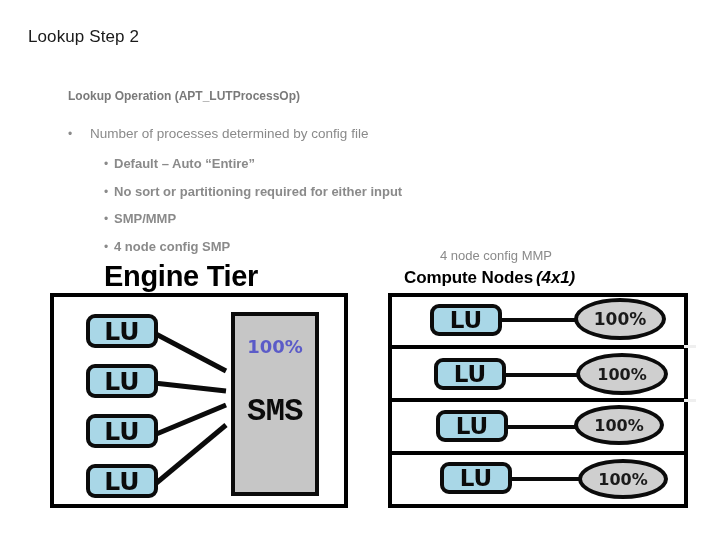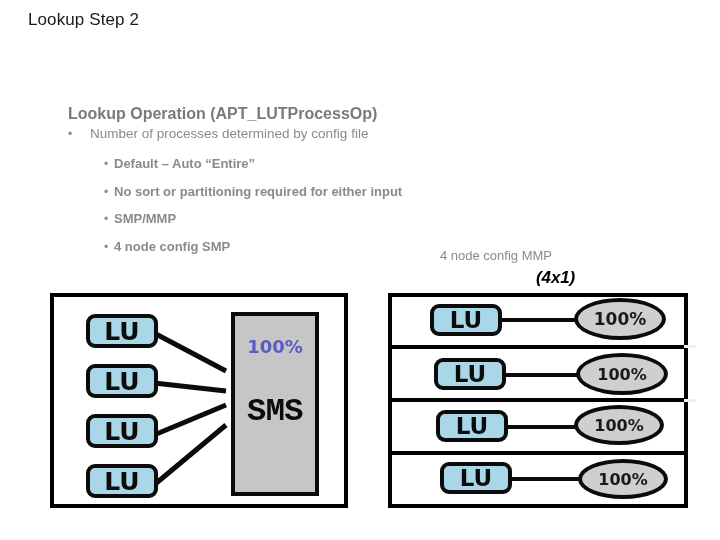--- a/index.html
+++ b/index.html
@@ -7,27 +7,27 @@
     width:720px;height:540px;
     background:#ffffff;
     font-family:"Liberation Sans", sans-serif;
     overflow:hidden;
     position:relative;
   }
   #slide{position:absolute;left:0;top:0;width:720px;height:540px;}
 
   
   .slide-title{
-    position:absolute;left:28px;top:10px;
+    position:absolute;left:28px;top:27px;
     font-size:17px;color:#1a1a1a;letter-spacing:0.1px;
     white-space:nowrap;
   }
   .section-head{
-    position:absolute;left:68px;top:105px;
-    font-size:16px;font-weight:bold;color:#7a7a7a;
+    position:absolute;left:68px;top:89px;
+    font-size:12px;font-weight:bold;color:#7a7a7a;
     white-space:nowrap;
   }
   .bullet{
     position:absolute;display:flex;align-items:flex-start;
     color:#8a8a8a;white-space:nowrap;
   }
   .bullet .dot{
     display:inline-block;width:10px;flex:0 0 10px;
     font-size:12px;line-height:1;color:#8a8a8a;
   }
@@ -179,20 +179,21 @@
     <span class="txt">SMP/MMP</span>
   </div>
 
   <div class="bullet lvl2" style="top:240px;">
     <span class="dot">•</span>
     <span class="txt">4 node config SMP</span>
   </div>
 
   <div class="side-note" style="top:248px;">4 node config MMP</div>
 
+  <div class="diag-label" id="engine-tier-label">Engine Tier</div>
 
   <div id="engine-panel">
 
     <svg id="engine-links" viewBox="0 0 290 207" preserveAspectRatio="none">
       <line x1="100" y1="36" x2="172" y2="74" stroke="#0b0b0b" stroke-width="5"></line>
       <line x1="100" y1="86" x2="172" y2="94" stroke="#0b0b0b" stroke-width="5"></line>
       <line x1="100" y1="138" x2="172" y2="108" stroke="#0b0b0b" stroke-width="5"></line>
       <line x1="100" y1="188" x2="172" y2="128" stroke="#0b0b0b" stroke-width="5"></line>
     </svg>
 
@@ -200,20 +201,21 @@
     <div class="lu-box" id="lu-e2">LU</div>
     <div class="lu-box" id="lu-e3">LU</div>
     <div class="lu-box" id="lu-e4">LU</div>
 
     <div id="sms-box">
       <div id="sms-pct">100%</div>
       <div id="sms-label">SMS</div>
     </div>
   </div>
 
+  <div class="diag-label" id="compute-nodes-label">Compute Nodes</div>
   <div class="diag-label" id="compute-nodes-dim">(4x1)</div>
 
   <div id="compute-panel">
 
     <div class="node-row sep" id="row-1">
       <div class="lu-box">LU</div>
       <div class="conn"></div>
       <div class="pct-oval">100%</div>
     </div>
 

